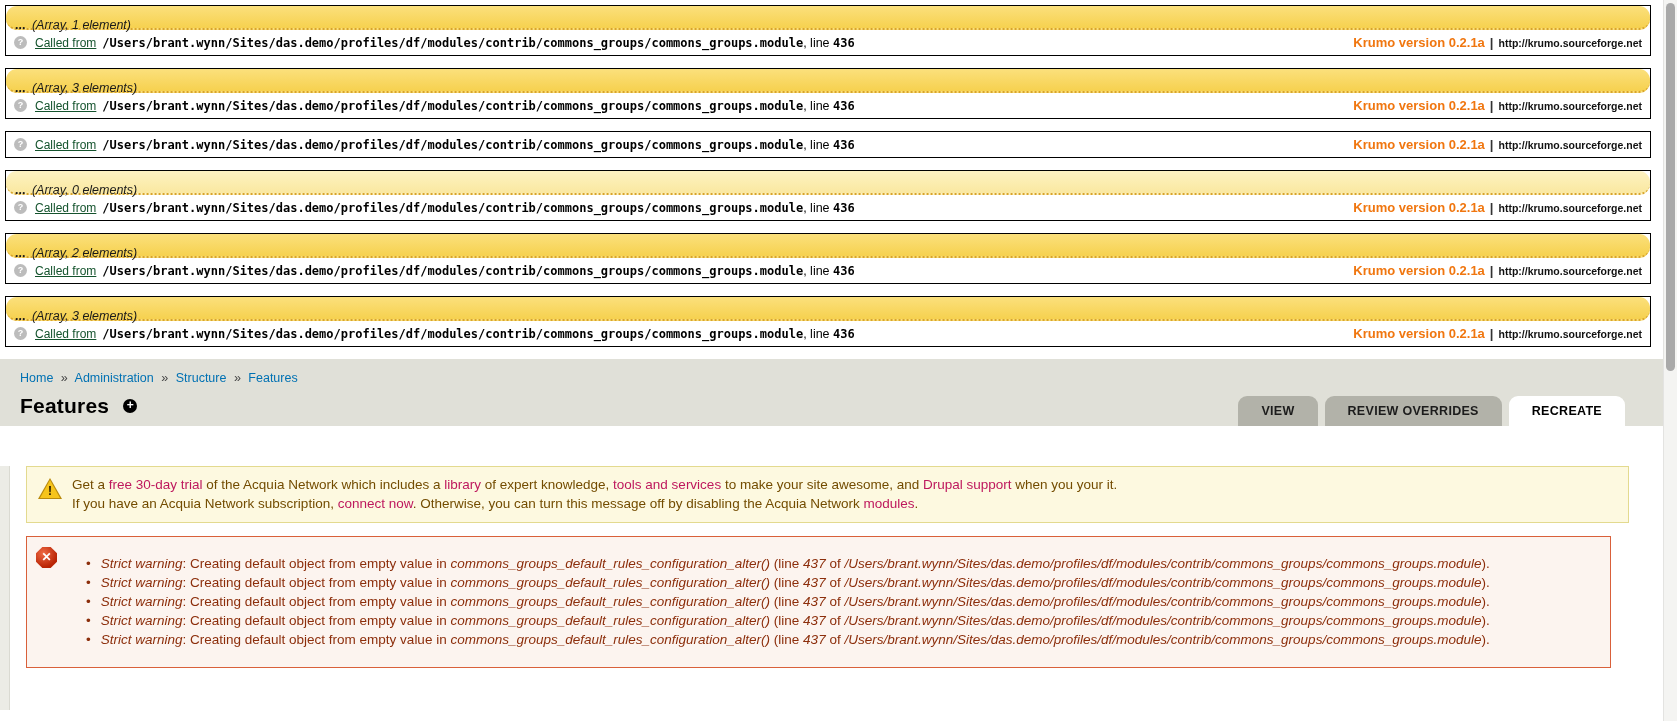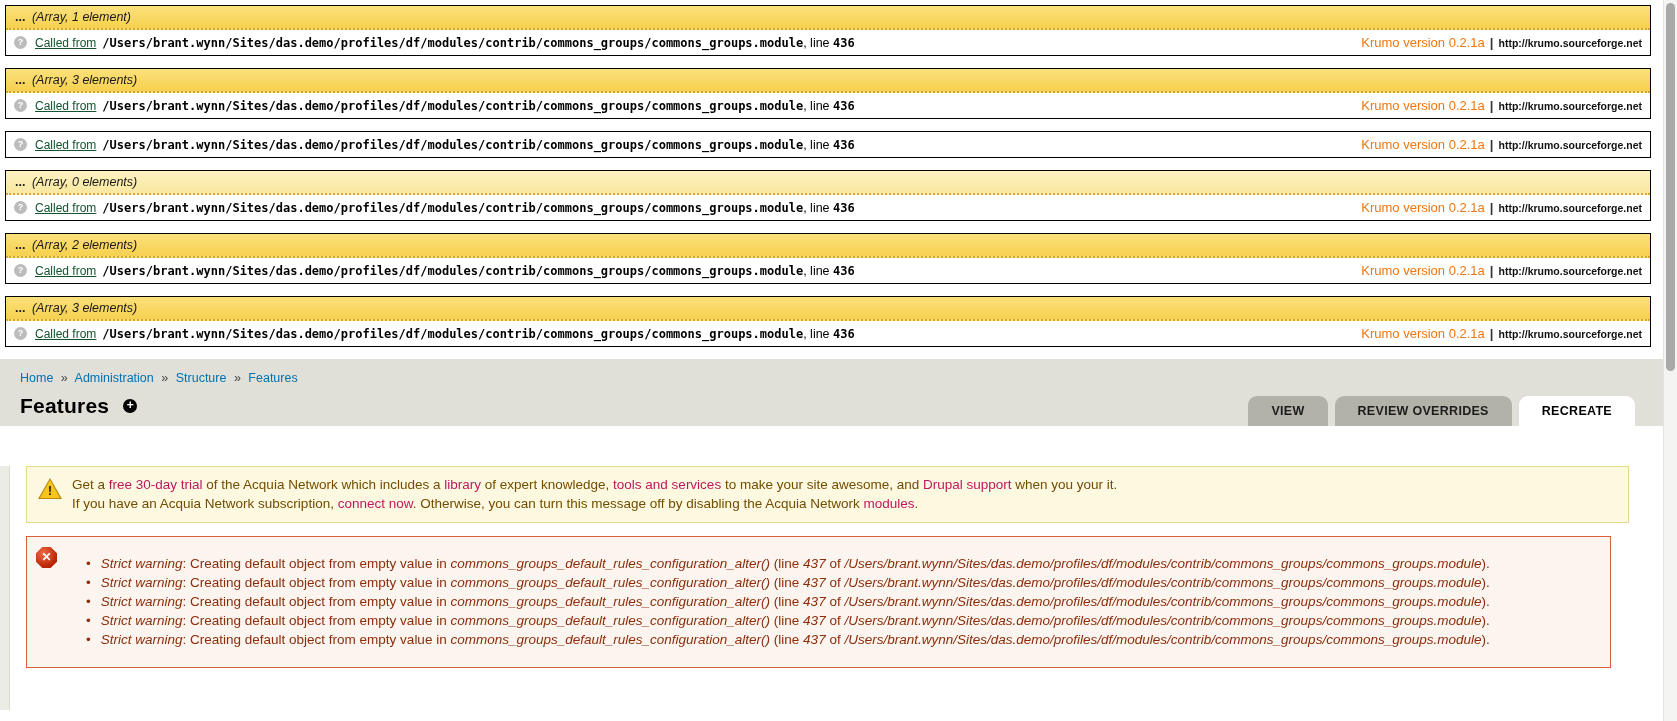--- a/index.html
+++ b/index.html
@@ -8,56 +8,56 @@
     width:1677px; height:721px; overflow:hidden; background:#fff;
     font-family:"Liberation Sans", sans-serif; font-size:13px; color:#000;
     position:relative;
   }
   a { text-decoration:none; }
 
   
   .krumo-section { padding:5px 0 0 5px; }
   .k-block { width:1646px; border:1px solid #000; margin-bottom:12px; background:#fff; }
   .k-header {
-    height:24px; padding:4px 9px 0 9px;
+    height:24px; padding:12px 9px 0 9px;
     background:linear-gradient(#fbe07c, #f6d14f);
     border-bottom:2px dotted #d8a42b;
-    font-size:12.5px; color:#1a1a1a; cursor:pointer;
+    font-size:12.5px; color:#1a1a1a; cursor:pointer;border-radius:11px;
   }
   .k-block.muted .k-header { background:linear-gradient(#fdf2c2, #fae8a0); }
   .k-ellipsis { font-weight:bold; font-style:normal; margin-right:3px; }
   .k-summary { font-style:italic; }
   .k-row { display:flex; align-items:center; height:25px; padding:0 8px; background:#fff; }
   .k-help {
     width:13px; height:13px; border-radius:50%; background:#bcbcbc;
     color:#fff; font-size:9px; font-weight:bold; text-align:center; line-height:13px;
     flex:0 0 auto;
   }
   .k-calledfrom { margin:0 6px 0 8px; font-size:12px; color:#14532d; white-space:nowrap;text-decoration:underline; }
   .k-path { font-family:"DejaVu Sans Mono", monospace; font-weight:bold; font-size:12px; white-space:nowrap; }
   .k-linelabel { font-size:12.5px; white-space:pre; }
   .k-lineno { font-family:"DejaVu Sans Mono", monospace; font-weight:bold; font-size:12px; }
   .k-right { margin-left:auto; display:flex; align-items:center; white-space:nowrap; }
-  .k-version { color:#f0760f; font-weight:normal; font-size:13px; }
+  .k-version { color:#f0760f; font-weight:bold; font-size:13px; }
   .k-vsep { margin:0 5px; font-weight:bold; color:#333; }
   .k-url { color:#111; font-weight:bold; font-size:10.5px; }
 
   
   .band { height:67px; background:#e0e0d8; position:relative; padding:12px 0 0 20px; }
   .breadcrumb { font-size:12.5px; color:#333; }
   .breadcrumb a { color:#0071b3; }
   .crumb-sep { margin:0 4px; color:#444; }
   .page-title-row { display:flex; align-items:center; margin-top:9px; }
   .page-title { font-size:21px; font-weight:bold; color:#000; letter-spacing:0.2px; }
   .plus-icon {
     width:14px; height:14px; border-radius:50%; background:#000; color:#fff;
     font-size:12px; font-weight:bold; line-height:13px; text-align:center;
     margin-left:14px; cursor:pointer;
   }
-  .tabs { position:absolute; right:42px; bottom:0; display:flex; align-items:center; }
+  .tabs { position:absolute; right:52px; bottom:0; display:flex; align-items:center; }
   .tab {
     height:30px; line-height:31px; padding:0 23px; margin-left:7px;
     background:#b2b2a9; border-radius:9px 9px 0 0;
     font-size:12.5px; font-weight:bold; color:#1c1c1c; letter-spacing:0.3px;
     cursor:pointer; white-space:nowrap;
   }
   .tab.active { background:#fff; color:#000; }
 
   
   .content { position:relative; background:#fff; height:244px; }

